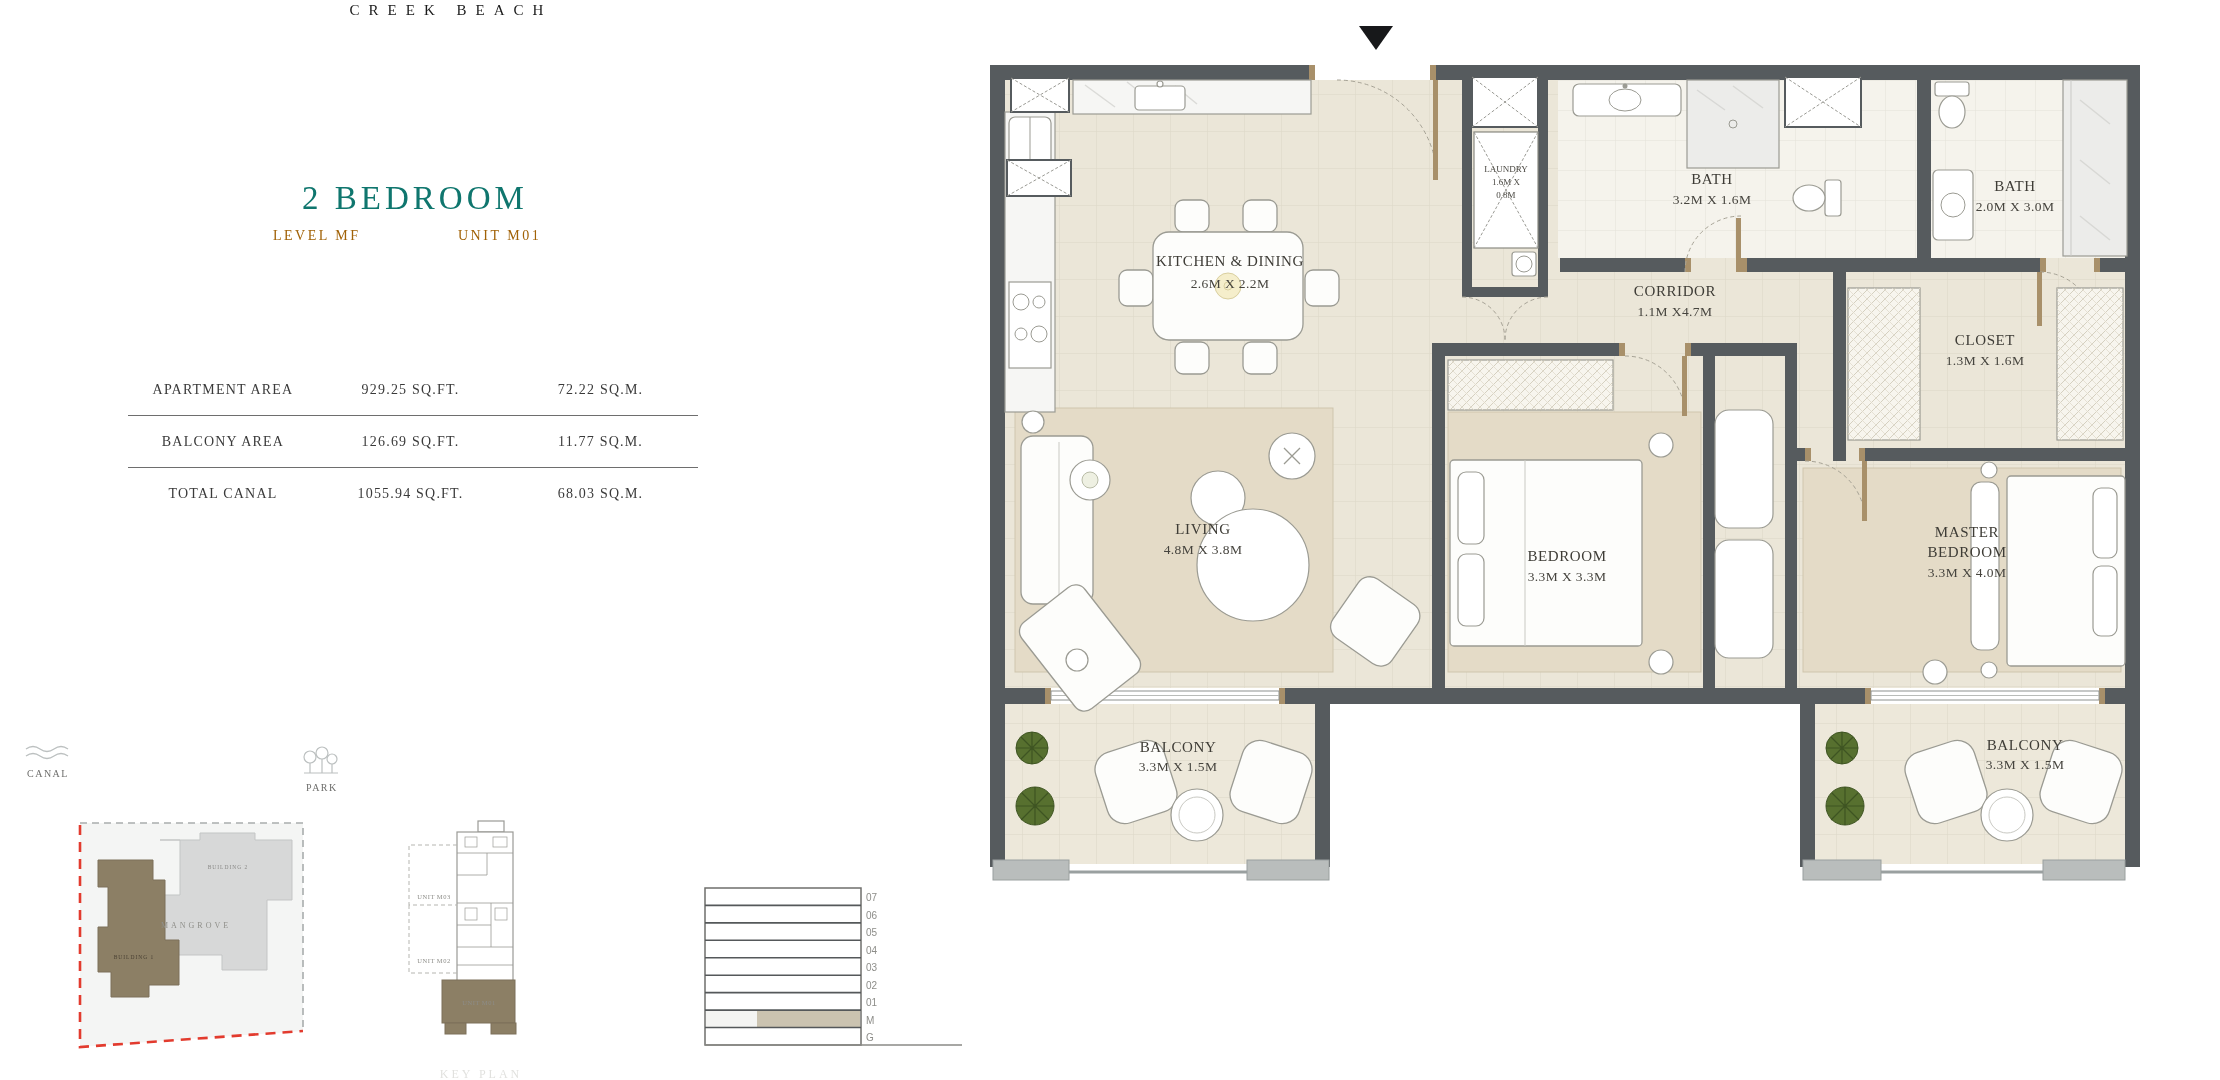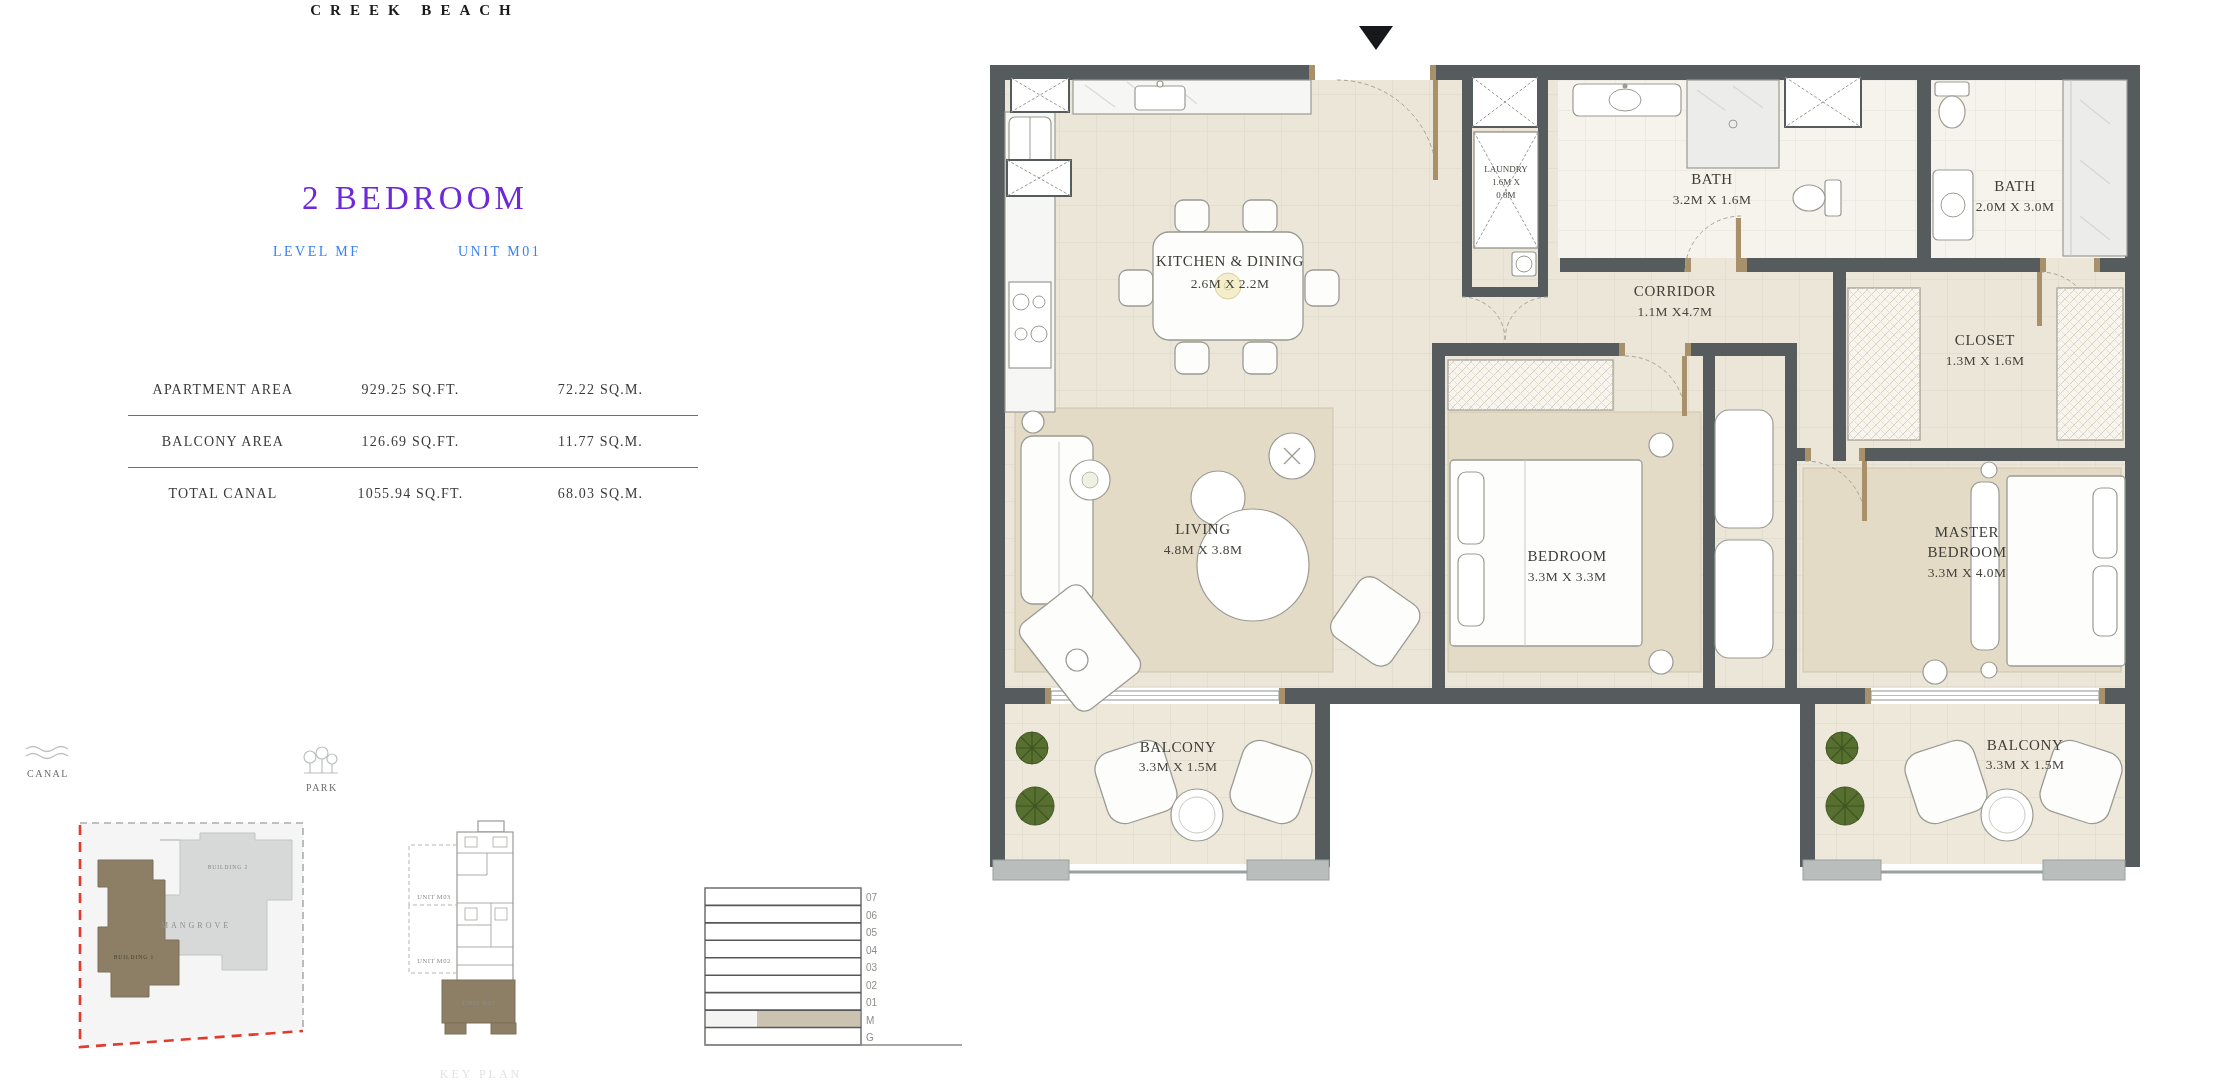--- a/index.html
+++ b/index.html
@@ -1,26 +1,26 @@
 <!DOCTYPE html>
 <html><head>
 <meta charset="utf-8">
 <style>
   html,body{margin:0;padding:0;background:#ffffff;}
   .page{position:relative;width:2220px;height:1080px;background:#fff;overflow:hidden;
         font-family:"Liberation Serif",serif;color:#222;}
   .abs{position:absolute;}
   
-  .brand{top:2px;left:0;width:830px;text-align:center;font-size:15px;font-weight:700;
-         letter-spacing:9px;color:#1b1b1b;}
+  .brand{top:2px;left:0;width:830px;text-align:center;font-size:15px;font-weight:400;
+         letter-spacing:9px;color:#1b1b1b;padding-left:36px;}
   .bldgbox{top:73px;left:218px;width:394px;border-top:1.5px solid #4a4a4a;border-bottom:1.5px solid #4a4a4a;
            text-align:center;padding:12px 0;}
   .bldgbox span{font-size:17px;font-weight:600;letter-spacing:7px;color:#1f1f1f;}
-  .unittype{top:180px;left:0;width:830px;text-align:center;font-size:33px;letter-spacing:4px;color:#6d28d9;}
-  .lvl{top:244px;font-size:14px;letter-spacing:2.5px;color:#3b82f6;}
+  .unittype{top:180px;left:0;width:830px;text-align:center;font-size:33px;letter-spacing:4px;color:#0f766e;}
+  .lvl{top:228px;font-size:14px;letter-spacing:2.5px;color:#a16207;}
   
   .table{top:364px;left:128px;width:570px;font-size:14px;letter-spacing:1.2px;color:#3a3a3a;}
   .trow{display:flex;align-items:center;height:51px;}
   .trow.b{border-bottom:1.2px solid #6e6e6e;}
   .tc1{flex:0 0 190px;text-align:center;}
   .tc2{flex:0 0 185px;text-align:center;}
   .tc3{flex:1;text-align:center;}
   
   .rn{font-family:"Liberation Serif",serif;font-size:15px;fill:#3e3c36;letter-spacing:.6px;text-anchor:middle;}
   .rd{font-family:"Liberation Serif",serif;font-size:13.5px;fill:#46443e;letter-spacing:.4px;text-anchor:middle;}

